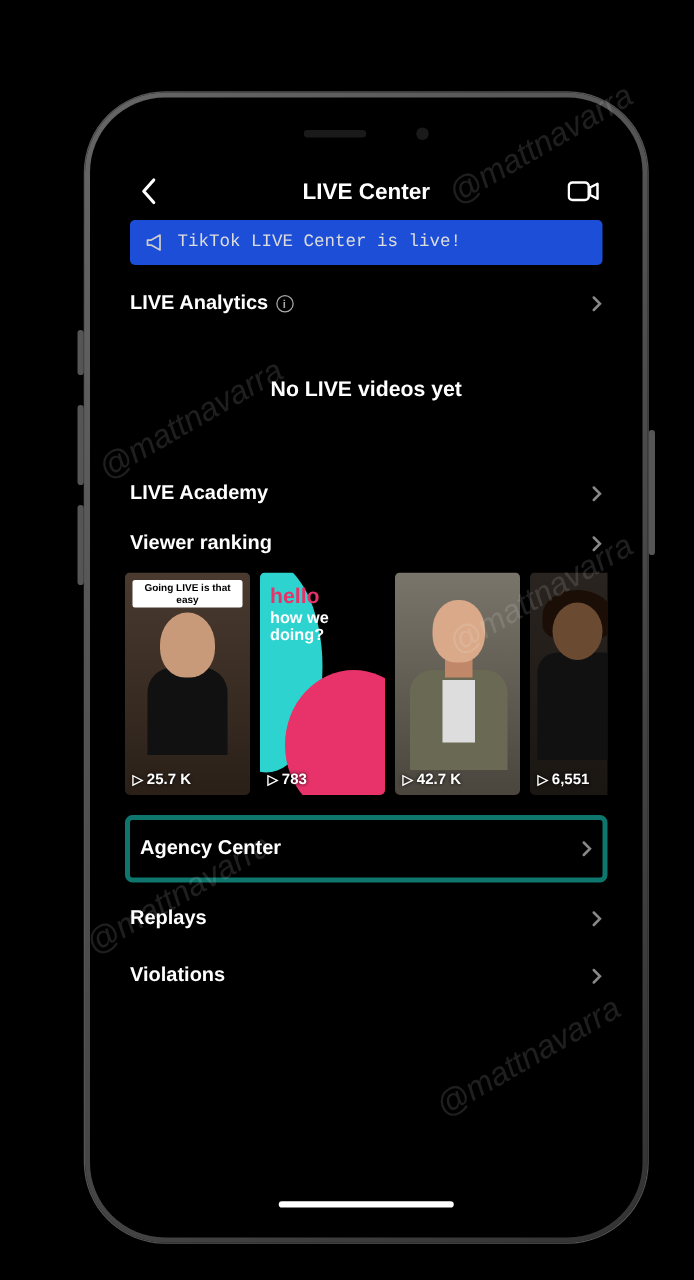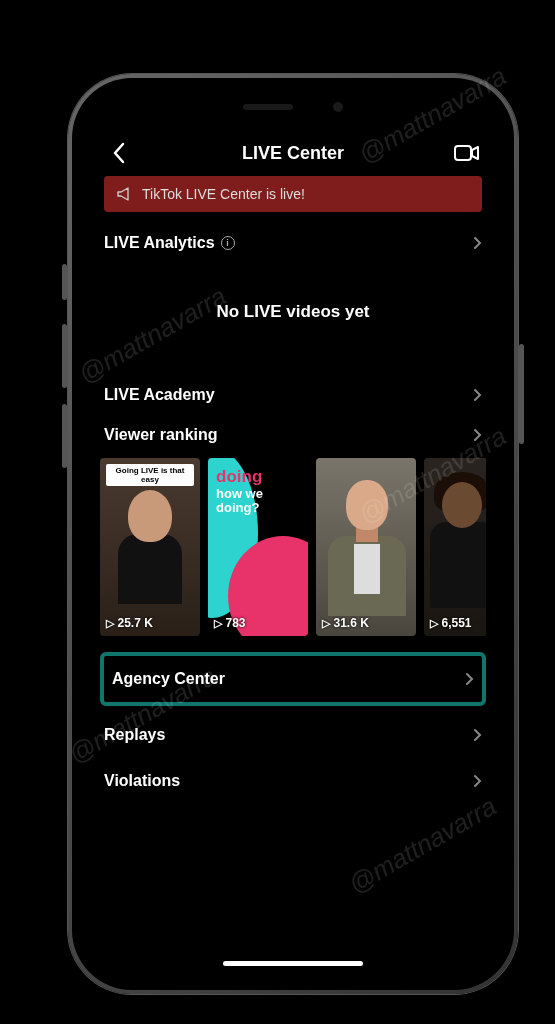--- a/index.html
+++ b/index.html
@@ -66,24 +66,25 @@
 
   .content { padding: 0 14px; }
   .row {
     display: flex; align-items: center; justify-content: space-between;
     padding: 14px 4px;
   }
   .row-label { font-size: 16px; font-weight: 600; color: #fff; display:flex; align-items:center; gap:6px;}
   .chev { color: #888; }
 
   .announce {
-    background: #7f1d1d; border-radius: 4px;
+    background: #1d4ed8; border-radius: 4px;
     padding: 10px 12px; display:flex; align-items:center; gap:10px;
     font-size: 14px; color: #ddd;
     margin: 0 4px 8px 4px;
+    font-family: Liberation Mono, monospace;
   }
 
   .empty {
     text-align: center; padding: 36px 10px 40px 10px;
   }
   .empty h3 { font-size: 17px; font-weight: 700; margin-bottom: 10px; }
   .empty p { font-size: 13px; color: #aaa; }
 
   .academy-strip {
     display: flex; gap: 8px; overflow: hidden; padding: 0 0 10px 0;
@@ -229,37 +230,37 @@
               <div class="card1-head"></div>
             <div class="views">
                 <span class="play">▷</span>
                 <span>25.7 K</span>
               </div>
           </div>
           <div class="card card2-bg">
             <div class="card2-teal"></div>
               <div class="card2-pink"></div>
             <div class="card2-txt">
-              <div class="hello">doing</div>
+              <div class="hello">hello</div>
               <div class="rest">how we</div>
               <div class="rest">doing?</div>
             </div>
             <div class="views">
                 <span class="play">▷</span>
                 <span>783</span>
               </div>
           </div>
           <div class="card card3-bg">
             <div class="card3-body"></div>
               <div class="card3-shirt"></div>
               <div class="card3-neck"></div>
               <div class="card3-head"></div>
             <div class="views">
                 <span class="play">▷</span>
-                <span>31.6 K</span>
+                <span>42.7 K</span>
               </div>
           </div>
           <div class="card card4-bg">
             <div class="card4-body"></div>
               <div class="card4-hair"></div>
               <div class="card4-head"></div>
             <div class="views">
                 <span class="play">▷</span>
                 <span>6,551</span>
               </div>

